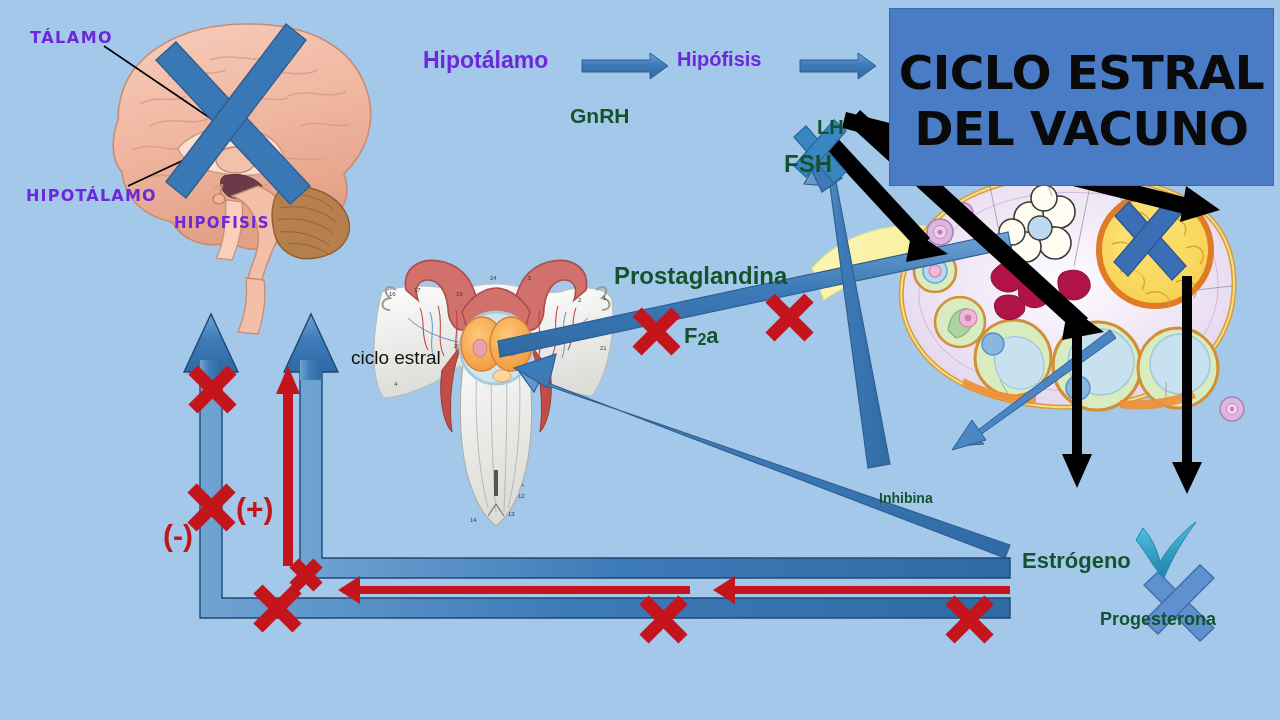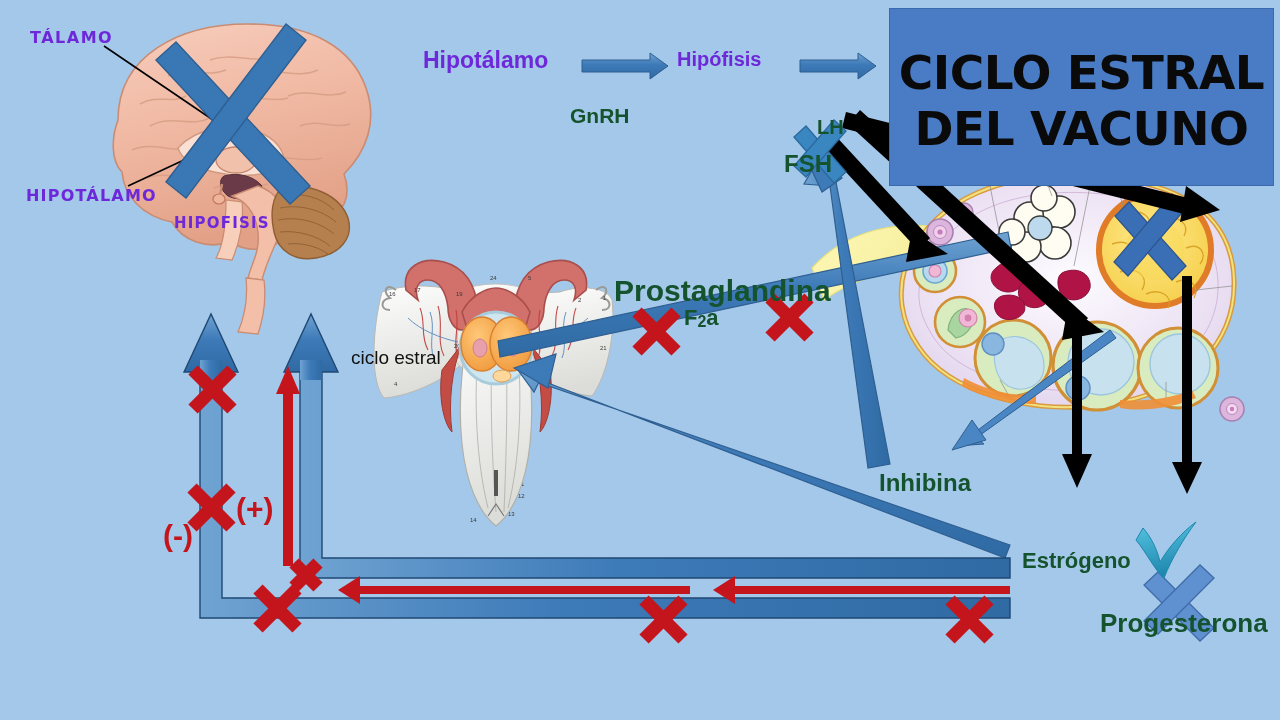--- a/index.html
+++ b/index.html
@@ -34,29 +34,29 @@
   #lb-talamo{left:30px;top:30px;font-size:16px;letter-spacing:1.5px;font-family:"DejaVu Sans",sans-serif;}
   #lb-hipotalamo-brain{left:26px;top:188px;font-size:16px;letter-spacing:1.2px;font-family:"DejaVu Sans",sans-serif;}
   #lb-hipofisis-brain{left:134px;top:216px;font-size:15px;letter-spacing:1.2px;font-family:"DejaVu Sans",sans-serif;margin-left:40px;}
 
   #lb-hipotalamo{left:423px;top:49px;font-size:23px;}
   #lb-gnrh{left:570px;top:86px;font-size:21px;}
   #lb-hipofisis{left:677px;top:49px;font-size:20px;}
   #lb-lh{left:817px;top:98px;font-size:20px;text-align:center;}
   #lb-fsh{left:784px;top:133px;font-size:24px;}
 
-  #lb-prosta1{left:614px;top:257px;font-size:30px;}
-  #lb-prosta2{left:684px;top:288px;font-size:22px;}
+  #lb-prosta1{left:614px;top:245px;font-size:24px;}
+  #lb-prosta2{left:684px;top:306px;font-size:22px;}
   #lb-prosta2 .sub{font-size:16px;vertical-align:-2px;}
 
   #lb-ciclo{left:351px;top:348px;font-size:19px;}
 
-  #lb-inhibina{left:879px;top:452px;font-size:24px;}
+  #lb-inhibina{left:879px;top:472px;font-size:14px;}
   #lb-estrogeno{left:1022px;top:531px;font-size:22px;text-align:center;}
-  #lb-progesterona{left:1100px;top:591px;font-size:26px;}
+  #lb-progesterona{left:1100px;top:591px;font-size:18px;}
 
   #lb-plus{left:236px;top:494px;font-size:30px;color:#c4151c;font-weight:bold;}
   #lb-minus{left:163px;top:521px;font-size:30px;color:#c4151c;font-weight:bold;}
 </style>
 </head>
 <body style="background: rgb(164, 200, 234);">
 
 <div id="stage">
 
   <svg id="svgmain" width="1280" height="720" viewBox="0 0 1280 720">

